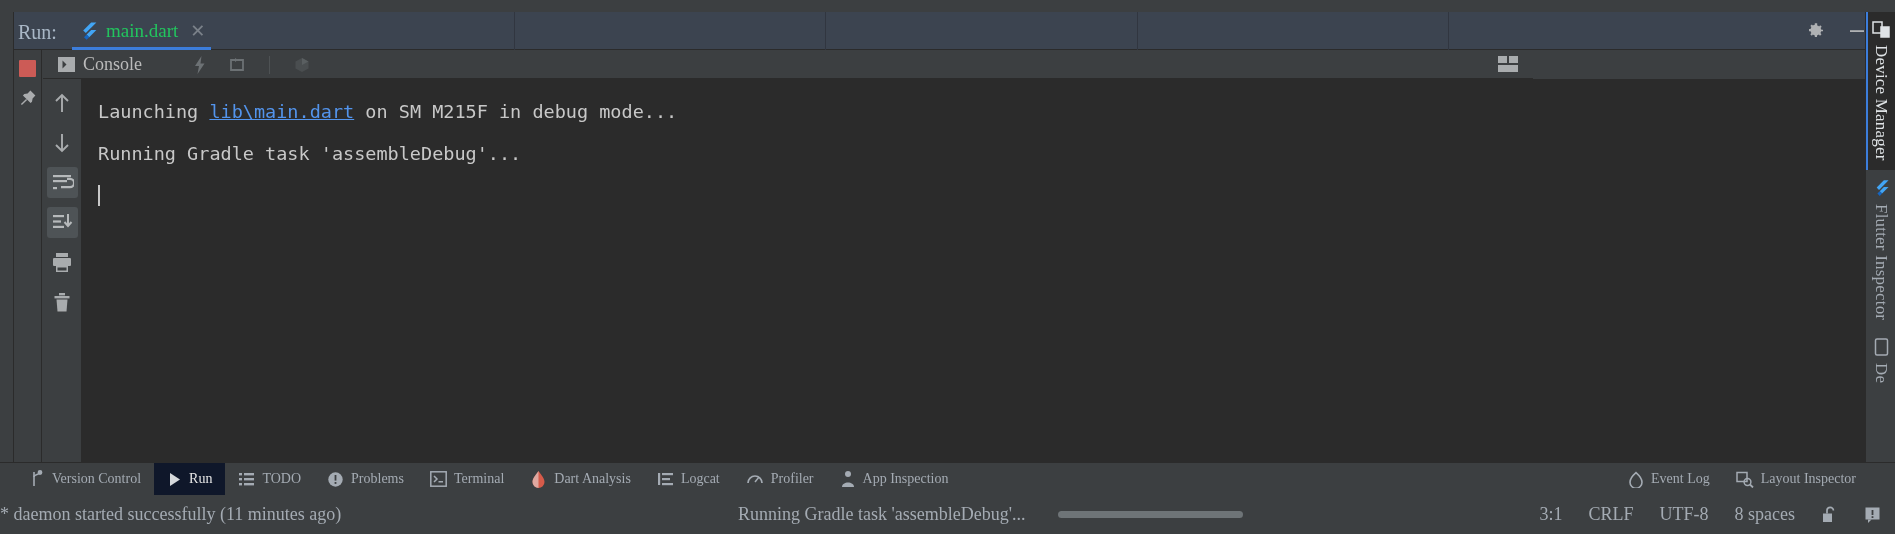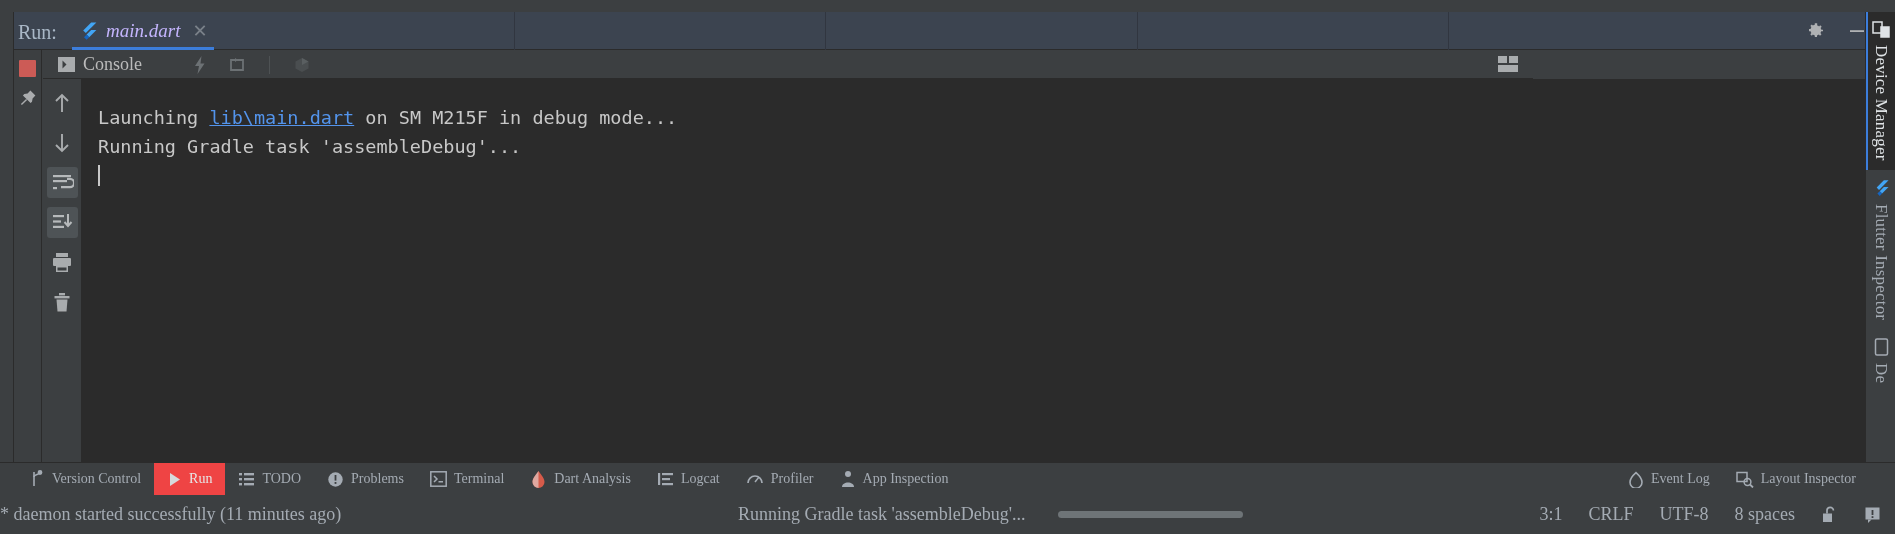--- a/index.html
+++ b/index.html
@@ -37,21 +37,21 @@
   }
   .run-tab {
     position: absolute; left: 54px; top: 0; height: 38px;
     display: flex; align-items: center; gap: 8px; padding: 0 10px;
     cursor: default;
   }
   .run-tab::after {
     content: ""; position: absolute; left: 4px; right: 4px; bottom: 0;
     height: 3px; background: #3c7ddb;
   }
-  .run-tab-name { font-size: 19px; color: #c4b5fd; white-space: nowrap; font-style: italic; }
+  .run-tab-name { font-size: 19px; color: #22c55e; white-space: nowrap; }
   .tab-close { font-size: 18px; color: #7a8189; margin-left: 4px; }
   .hdr-divider {
     position: absolute; top: 0; width: 1px; height: 38px; background: #313640;
   }
   .hdr-right { position: absolute; top: 0; right: 0; height: 38px;
     display: flex; align-items: center; gap: 22px; padding-right: 14px; }
 
   
   .gutter {
     position: absolute; left: 14px; top: 50px; width: 28px; height: 412px;
@@ -83,23 +83,23 @@
     display: flex; flex-direction: column; align-items: center;
     padding-top: 8px; gap: 9px;
   }
   .vbtn { width: 31px; height: 31px; display: flex; align-items: center;
           justify-content: center; border-radius: 3px; }
   .vbtn.on { background: #4e5356; }
 
   
   .console {
     position: absolute; left: 82px; top: 79px; width: 1799px; height: 383px;
-    background: #2b2b2b; padding: 24px 0 0 16px;
+    background: #2b2b2b; padding: 12px 0 0 16px;
     font-family: "DejaVu Sans Mono", monospace;
-    font-size: 18.5px; line-height: 29px; color: #c8c8c8;
+    font-size: 18.5px; line-height: 42px; color: #c8c8c8;
     white-space: pre;
   }
   .console a { color: #5394ec; text-decoration: underline; }
   .caret {
     display: inline-block; width: 2px; height: 21px; background: #c8c8c8;
     vertical-align: -4px;
   }
 
   
   .twbar {
@@ -107,21 +107,21 @@
     background: #3c3f41; border-top: 1px solid #2b2b2b;
     display: flex; align-items: center;
   }
   .twbar-left { display: flex; align-items: center; height: 33px; padding-left: 16px; }
   .twbar-right { display: flex; align-items: center; height: 33px;
                  margin-left: auto; padding-right: 26px; }
   .tw-item {
     display: flex; align-items: center; gap: 7px; height: 33px;
     padding: 0 13px; font-size: 14px; color: #a4abb3; white-space: nowrap;
   }
-  .tw-item.active { background: #ef4444; color: #e6e6e6; }
+  .tw-item.active { background: #0f172a; color: #e6e6e6; }
 
   
   .statusbar {
     position: absolute; left: 0; top: 495px; width: 1895px; height: 39px;
     background: #3c3f41; display: flex; align-items: center;
     font-size: 18px; color: #a4abb3;
   }
   .sb-msg { white-space: nowrap; }
   .sb-task { position: absolute; left: 738px; white-space: nowrap; }
   .sb-progress {

